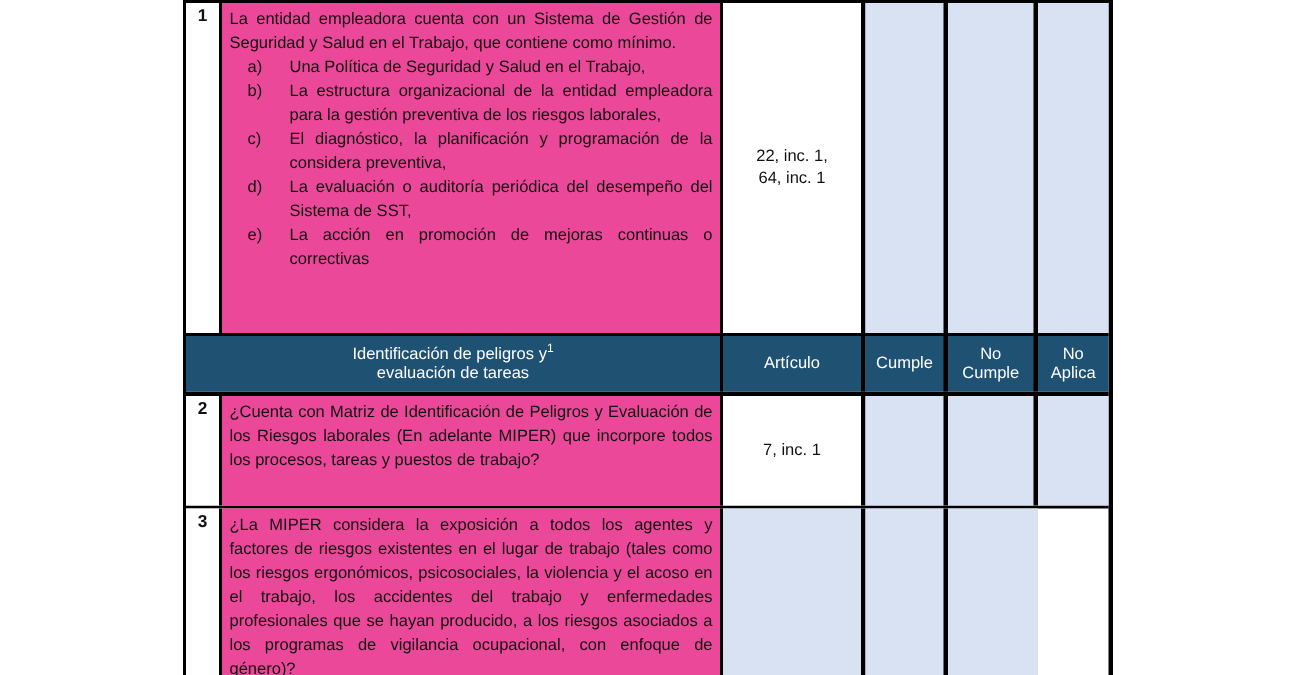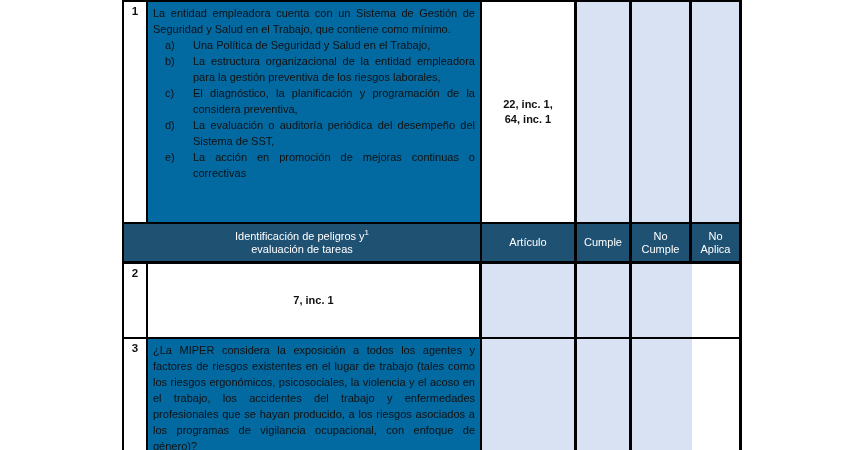--- a/index.html
+++ b/index.html
@@ -30,30 +30,30 @@
     font-size:11px;color:#111;
     overflow:hidden;
   }
   .cell.last{border-right:none;}
   .cell.heavy{border-right:3px solid #000;}
   .numcell{
     text-align:center;font-weight:bold;padding-top:3px;font-size:11.5px;
     background:#fff;
   }
   .qcell{
-    background:#0369a1;padding:3px 5px 0 5px;line-height:16px;
+    background:#ec4899;padding:3px 5px 0 5px;line-height:16px;
     text-align:justify;
   }
   .qcell .intro{text-align:justify;}
   .subitem{display:flex;margin-left:12px;}
   .subitem .lbl{flex:0 0 28px;}
   .subitem .txt{flex:1;text-align:justify;}
   .artcell{
     background:#fff;display:flex;align-items:center;justify-content:center;
-    text-align:center;line-height:15px;white-space:pre-line;font-weight:bold;
+    text-align:center;line-height:15px;white-space:pre-line;
   }
   .statcell{background:#D9E2F2;}
   .hdrow .cell{
     background:#1F5173;color:#ffffff;
     display:flex;flex-direction:column;align-items:center;justify-content:center;
     text-align:center;line-height:13px;font-size:11px;
   }
   .hdtitle{grid-column:1 / span 2;}
   .hdtitle sup{font-size:8px;line-height:0;}
 </style>
@@ -107,20 +107,21 @@
         <div>Cumple</div>
       </div>
       <div class="cell last">
         <div>No</div>
         <div>Aplica</div>
       </div>
     </div>
 
     <div class="row r2">
       <div class="cell numcell">2</div>
+      <div class="cell qcell">¿Cuenta con Matriz de Identificación de Peligros y Evaluación de los Riesgos laborales (En adelante MIPER) que incorpore todos los procesos, tareas y puestos de trabajo?</div>
       <div class="cell artcell heavy">7, inc. 1</div>
       <div class="cell statcell heavy"></div>
       <div class="cell statcell heavy"></div>
       <div class="cell statcell last"></div>
     </div>
 
     <div class="row r3">
       <div class="cell numcell">3</div>
       <div class="cell qcell">¿La MIPER considera la exposición a todos los agentes y factores de riesgos existentes en el lugar de trabajo (tales como los riesgos ergonómicos, psicosociales, la violencia y el acoso en el trabajo, los accidentes del trabajo y enfermedades profesionales que se hayan producido, a los riesgos asociados a los programas de vigilancia ocupacional, con enfoque de género)?</div>
       <div class="cell statcell heavy"></div>

